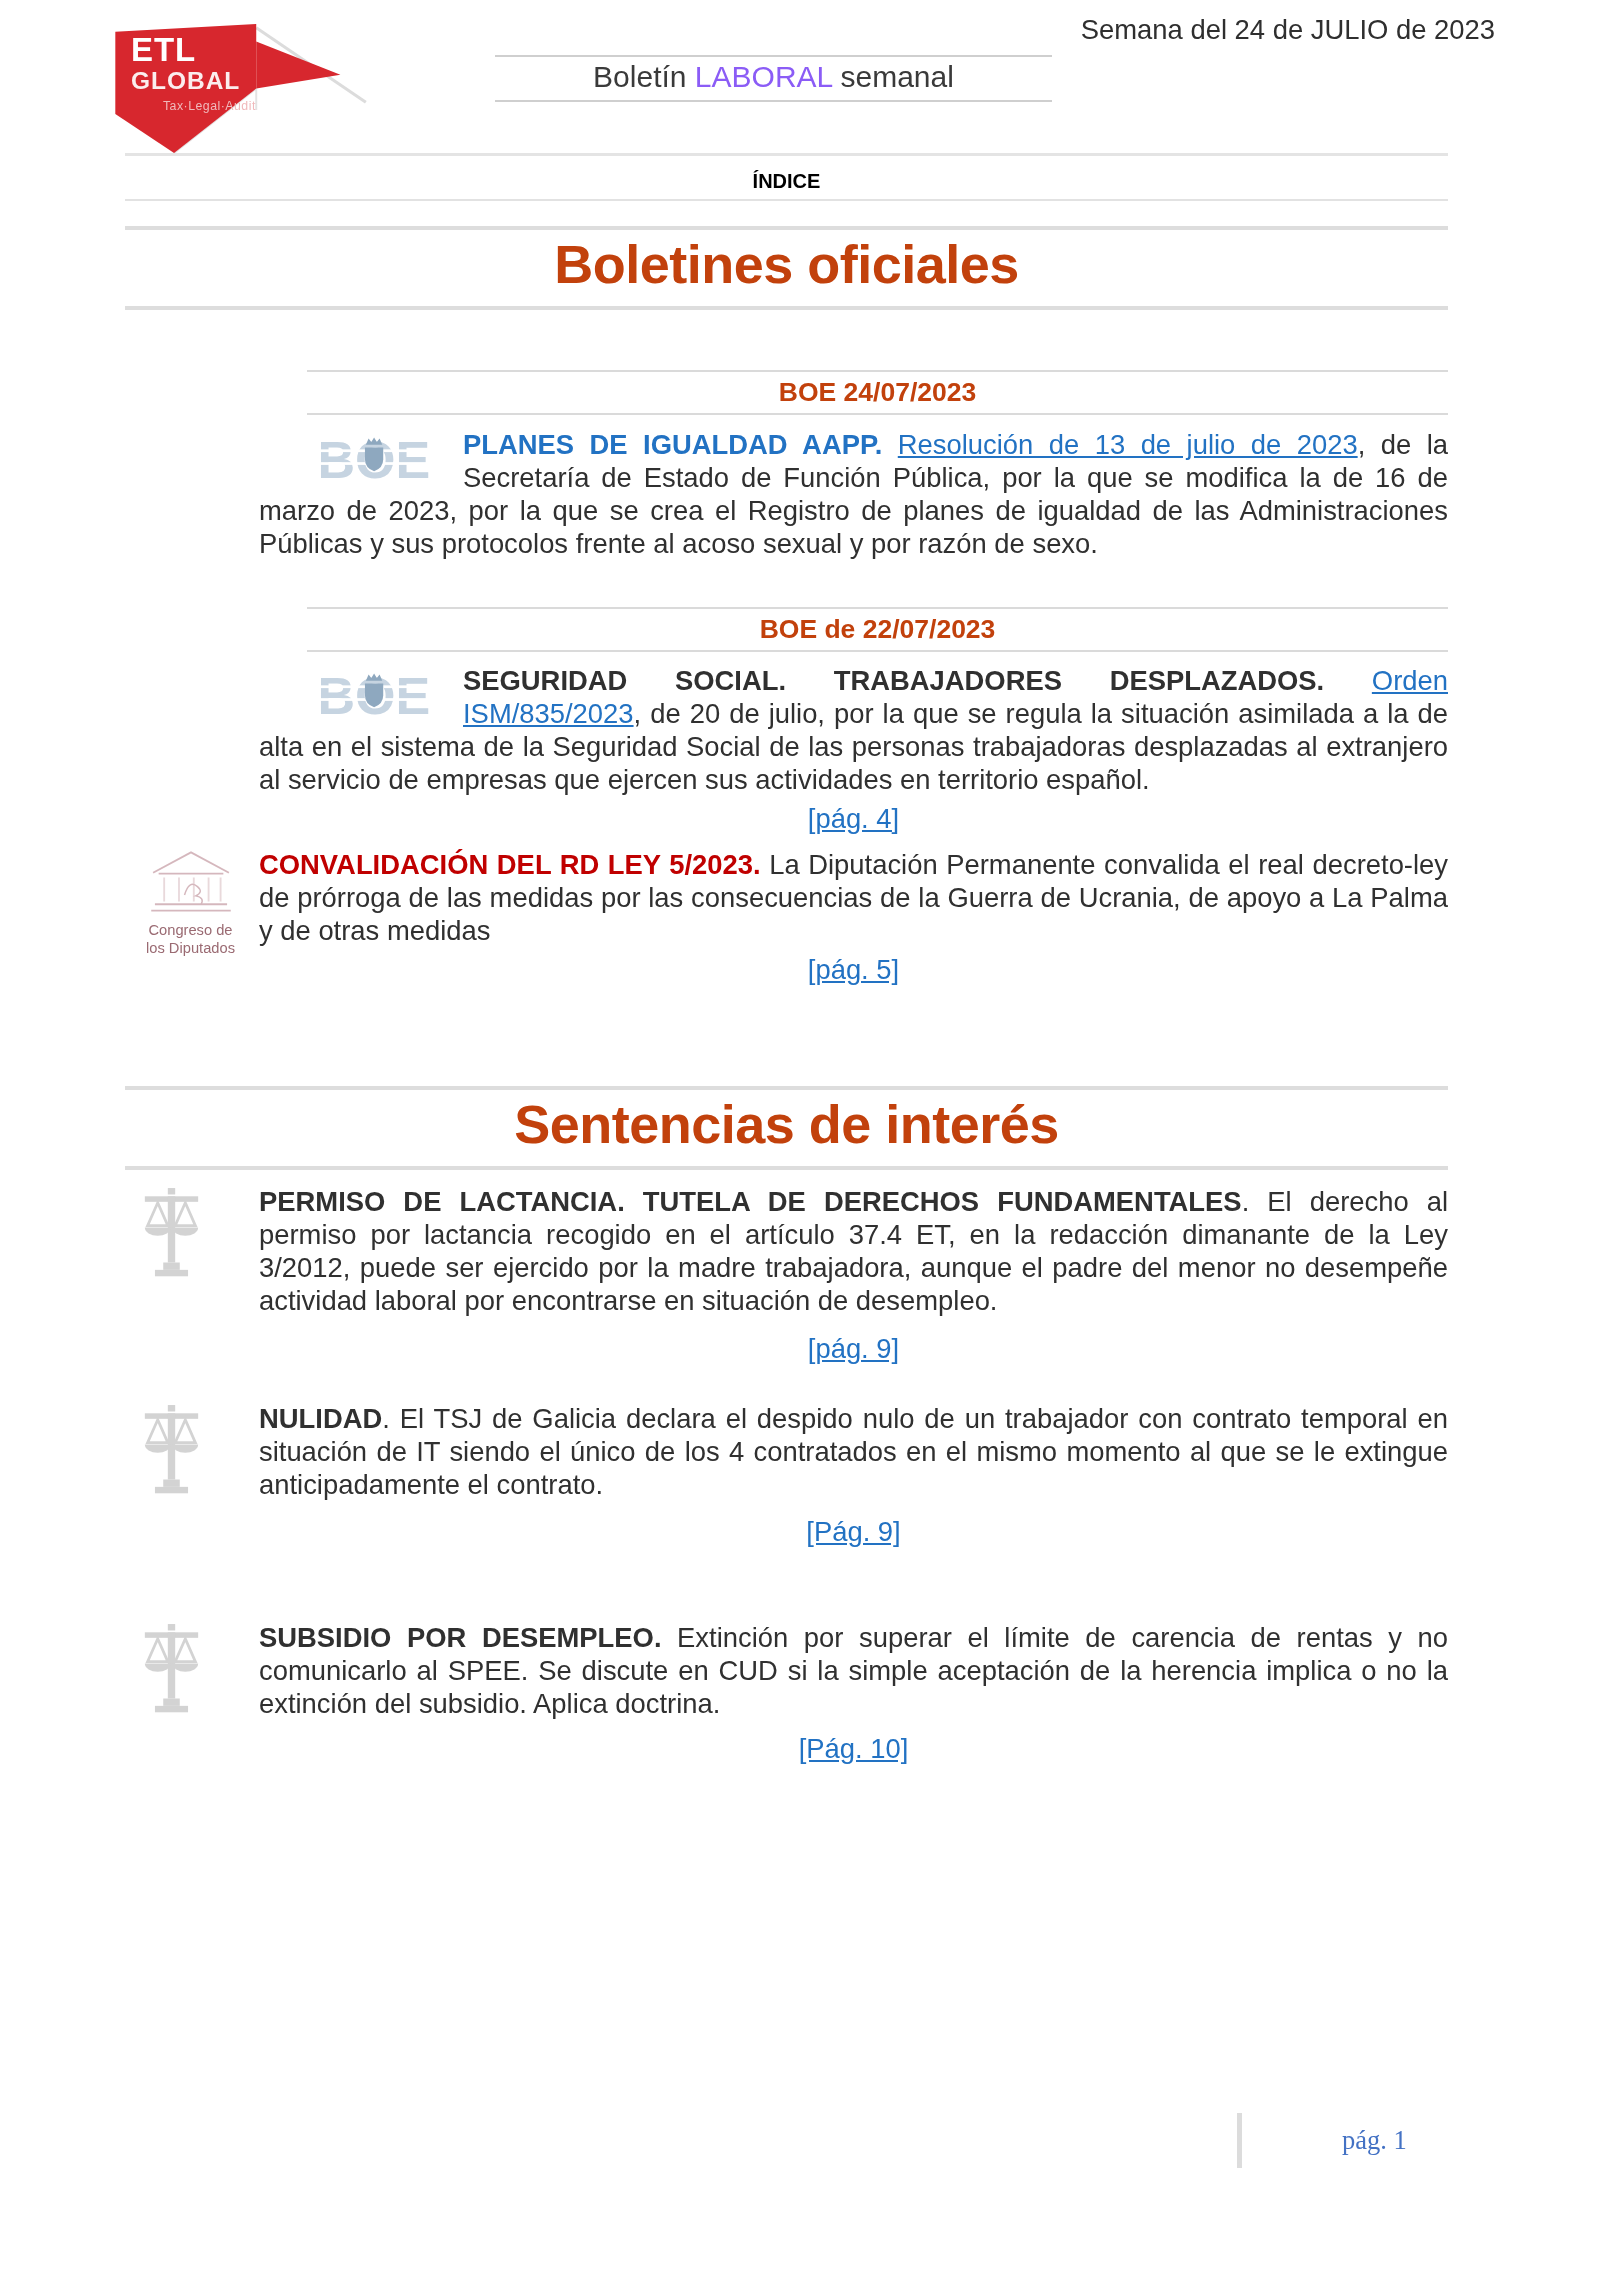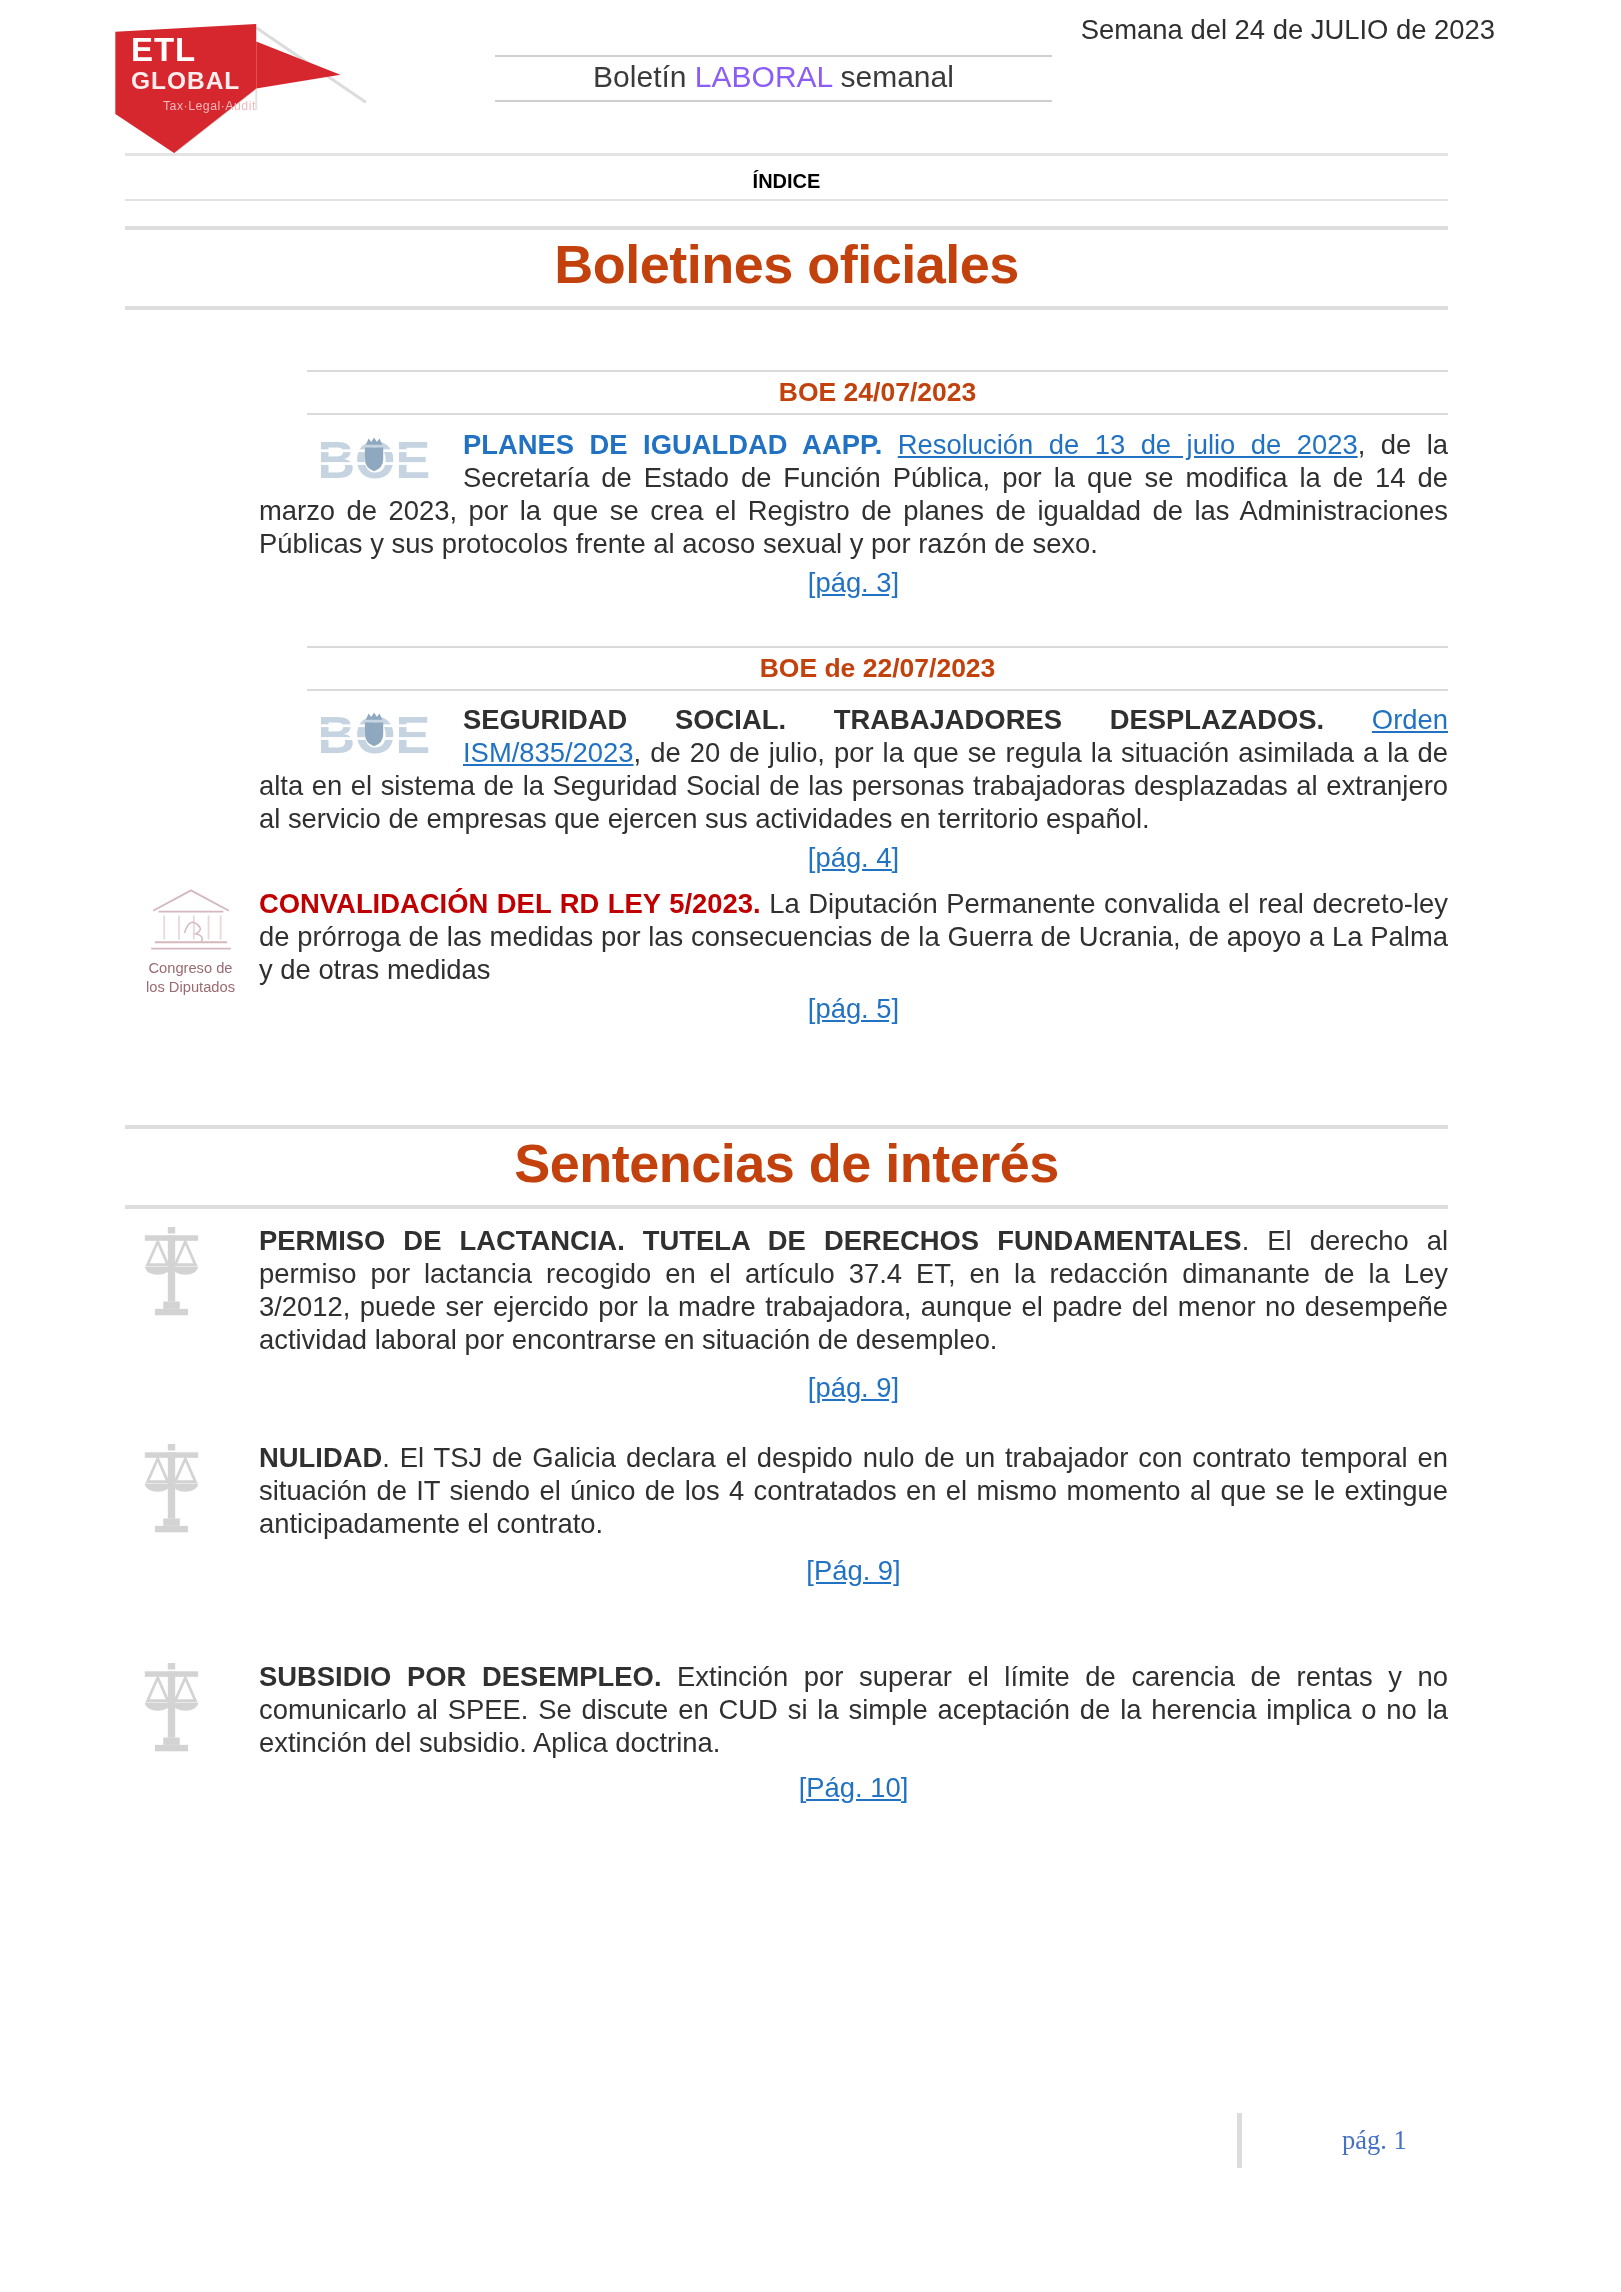--- a/index.html
+++ b/index.html
@@ -118,23 +118,22 @@
   <div class="item boe-item">
     <p class="item-text">
       <span class="boe-badge">
         <svg viewBox="0 0 120 58" style="font-size:28px">
           <text x="-3" y="50" font-family="Liberation Sans, sans-serif" font-weight="bold" font-size="57" fill="#c6d4e1">BOE</text>
           <rect x="-3" y="19" width="123" height="3" fill="#ffffff"></rect>
           <rect x="-3" y="33" width="123" height="3" fill="#ffffff"></rect>
           <path d="M50 14 l3 -7 3 4 3 -5 3 5 3 -4 3 7 z" fill="#8ea8bf"></path>
           <path d="M49 17 h20 v13 q0 9 -10 13 q-10 -4 -10 -13 z" fill="#8ea8bf"></path>
         </svg>
-      </span><span class="lead lead-blue">PLANES DE IGUALDAD AAPP. </span><a class="doc-link">Resolución de 13 de julio de 2023</a><span>, de la Secretaría de Estado de Función Pública, por la que se modifica la de 14 de marzo de 2023, por la que se crea el Registro de planes de igualdad de las Administraciones Públicas y sus protocolos frente al acoso sexual y por razón de sexo.</span>
+      </span><span class="lead lead-blue">PLANES DE IGUALDAD AAPP. </span><a class="doc-link">Resolución de 13 de julio de 2023</a><span>, de la Secretaría de Estado de Función Pública, por la que se modifica la de 16 de marzo de 2023, por la que se crea el Registro de planes de igualdad de las Administraciones Públicas y sus protocolos frente al acoso sexual y por razón de sexo.</span>
     </p>
-    <div class="page-link-row"><a class="page-link">[pág. 3]</a></div>
   </div>
 
   <div class="sub-h sub-h2">BOE de 22/07/2023</div>
 
   <div class="item boe-item boe-item2">
     <p class="item-text">
       <span class="boe-badge">
         <svg viewBox="0 0 120 58" style="font-size:28px">
           <text x="-3" y="50" font-family="Liberation Sans, sans-serif" font-weight="bold" font-size="57" fill="#c6d4e1">BOE</text>
           <rect x="-3" y="19" width="123" height="3" fill="#ffffff"></rect>

